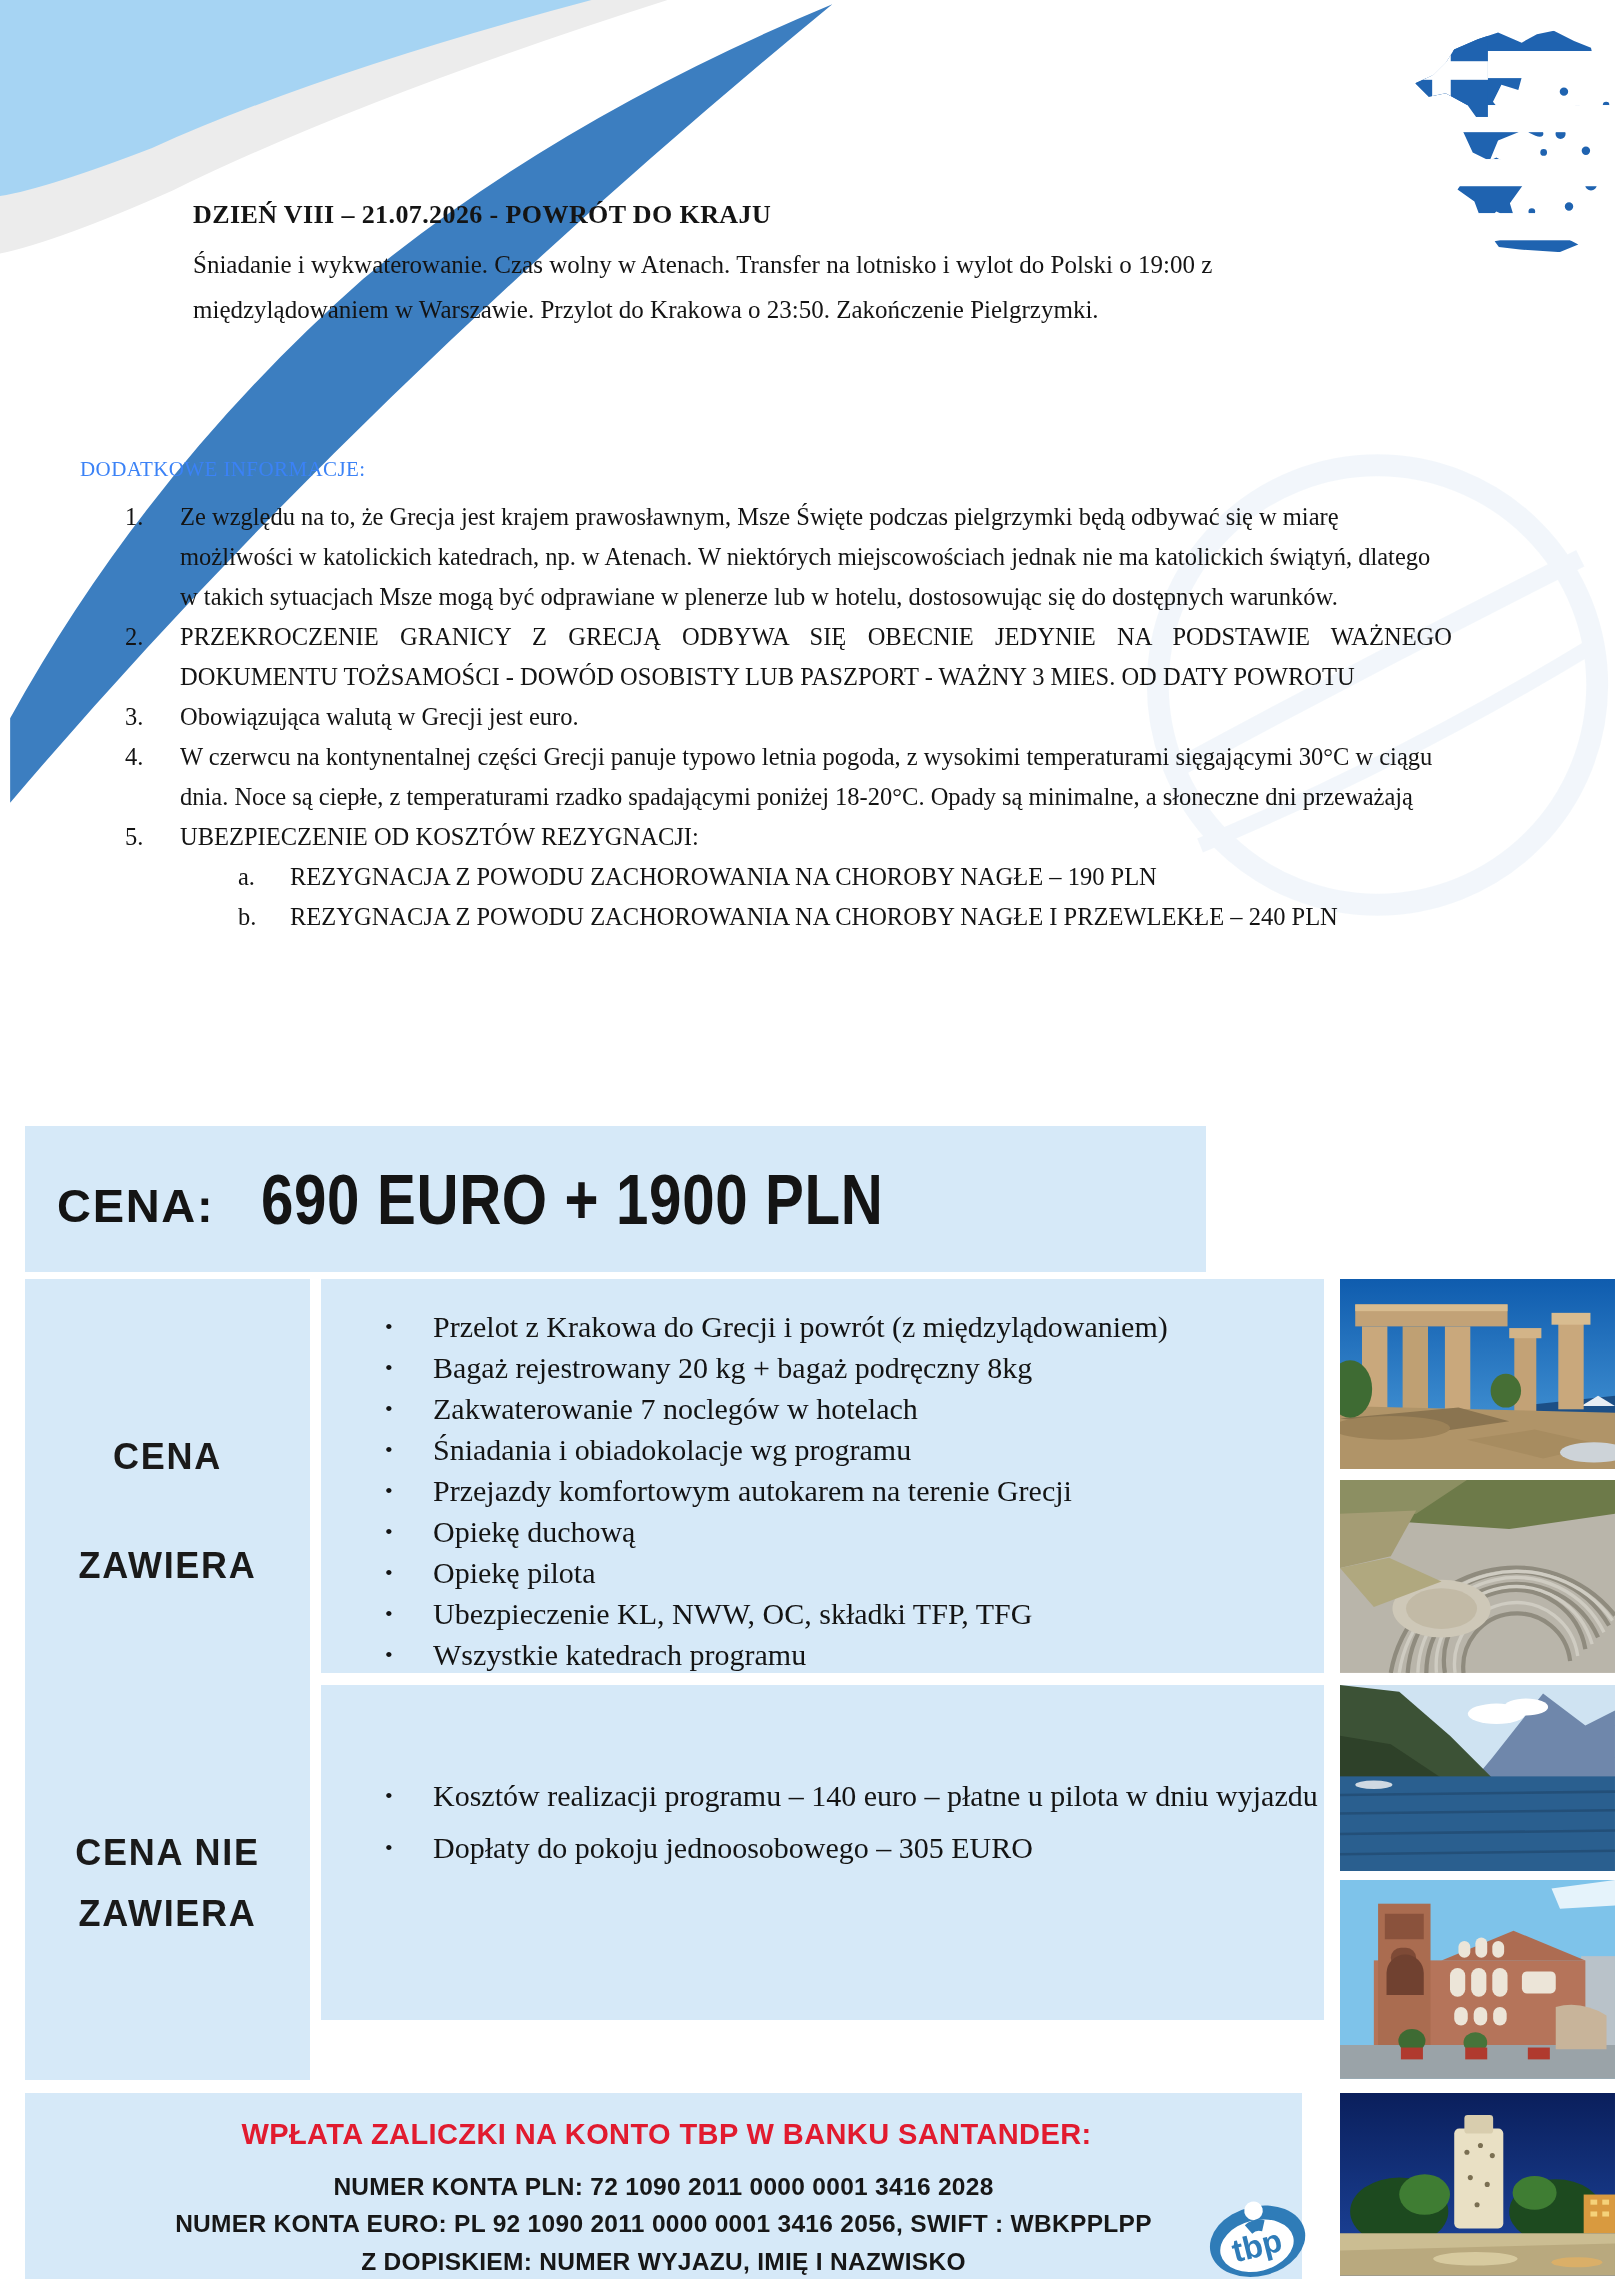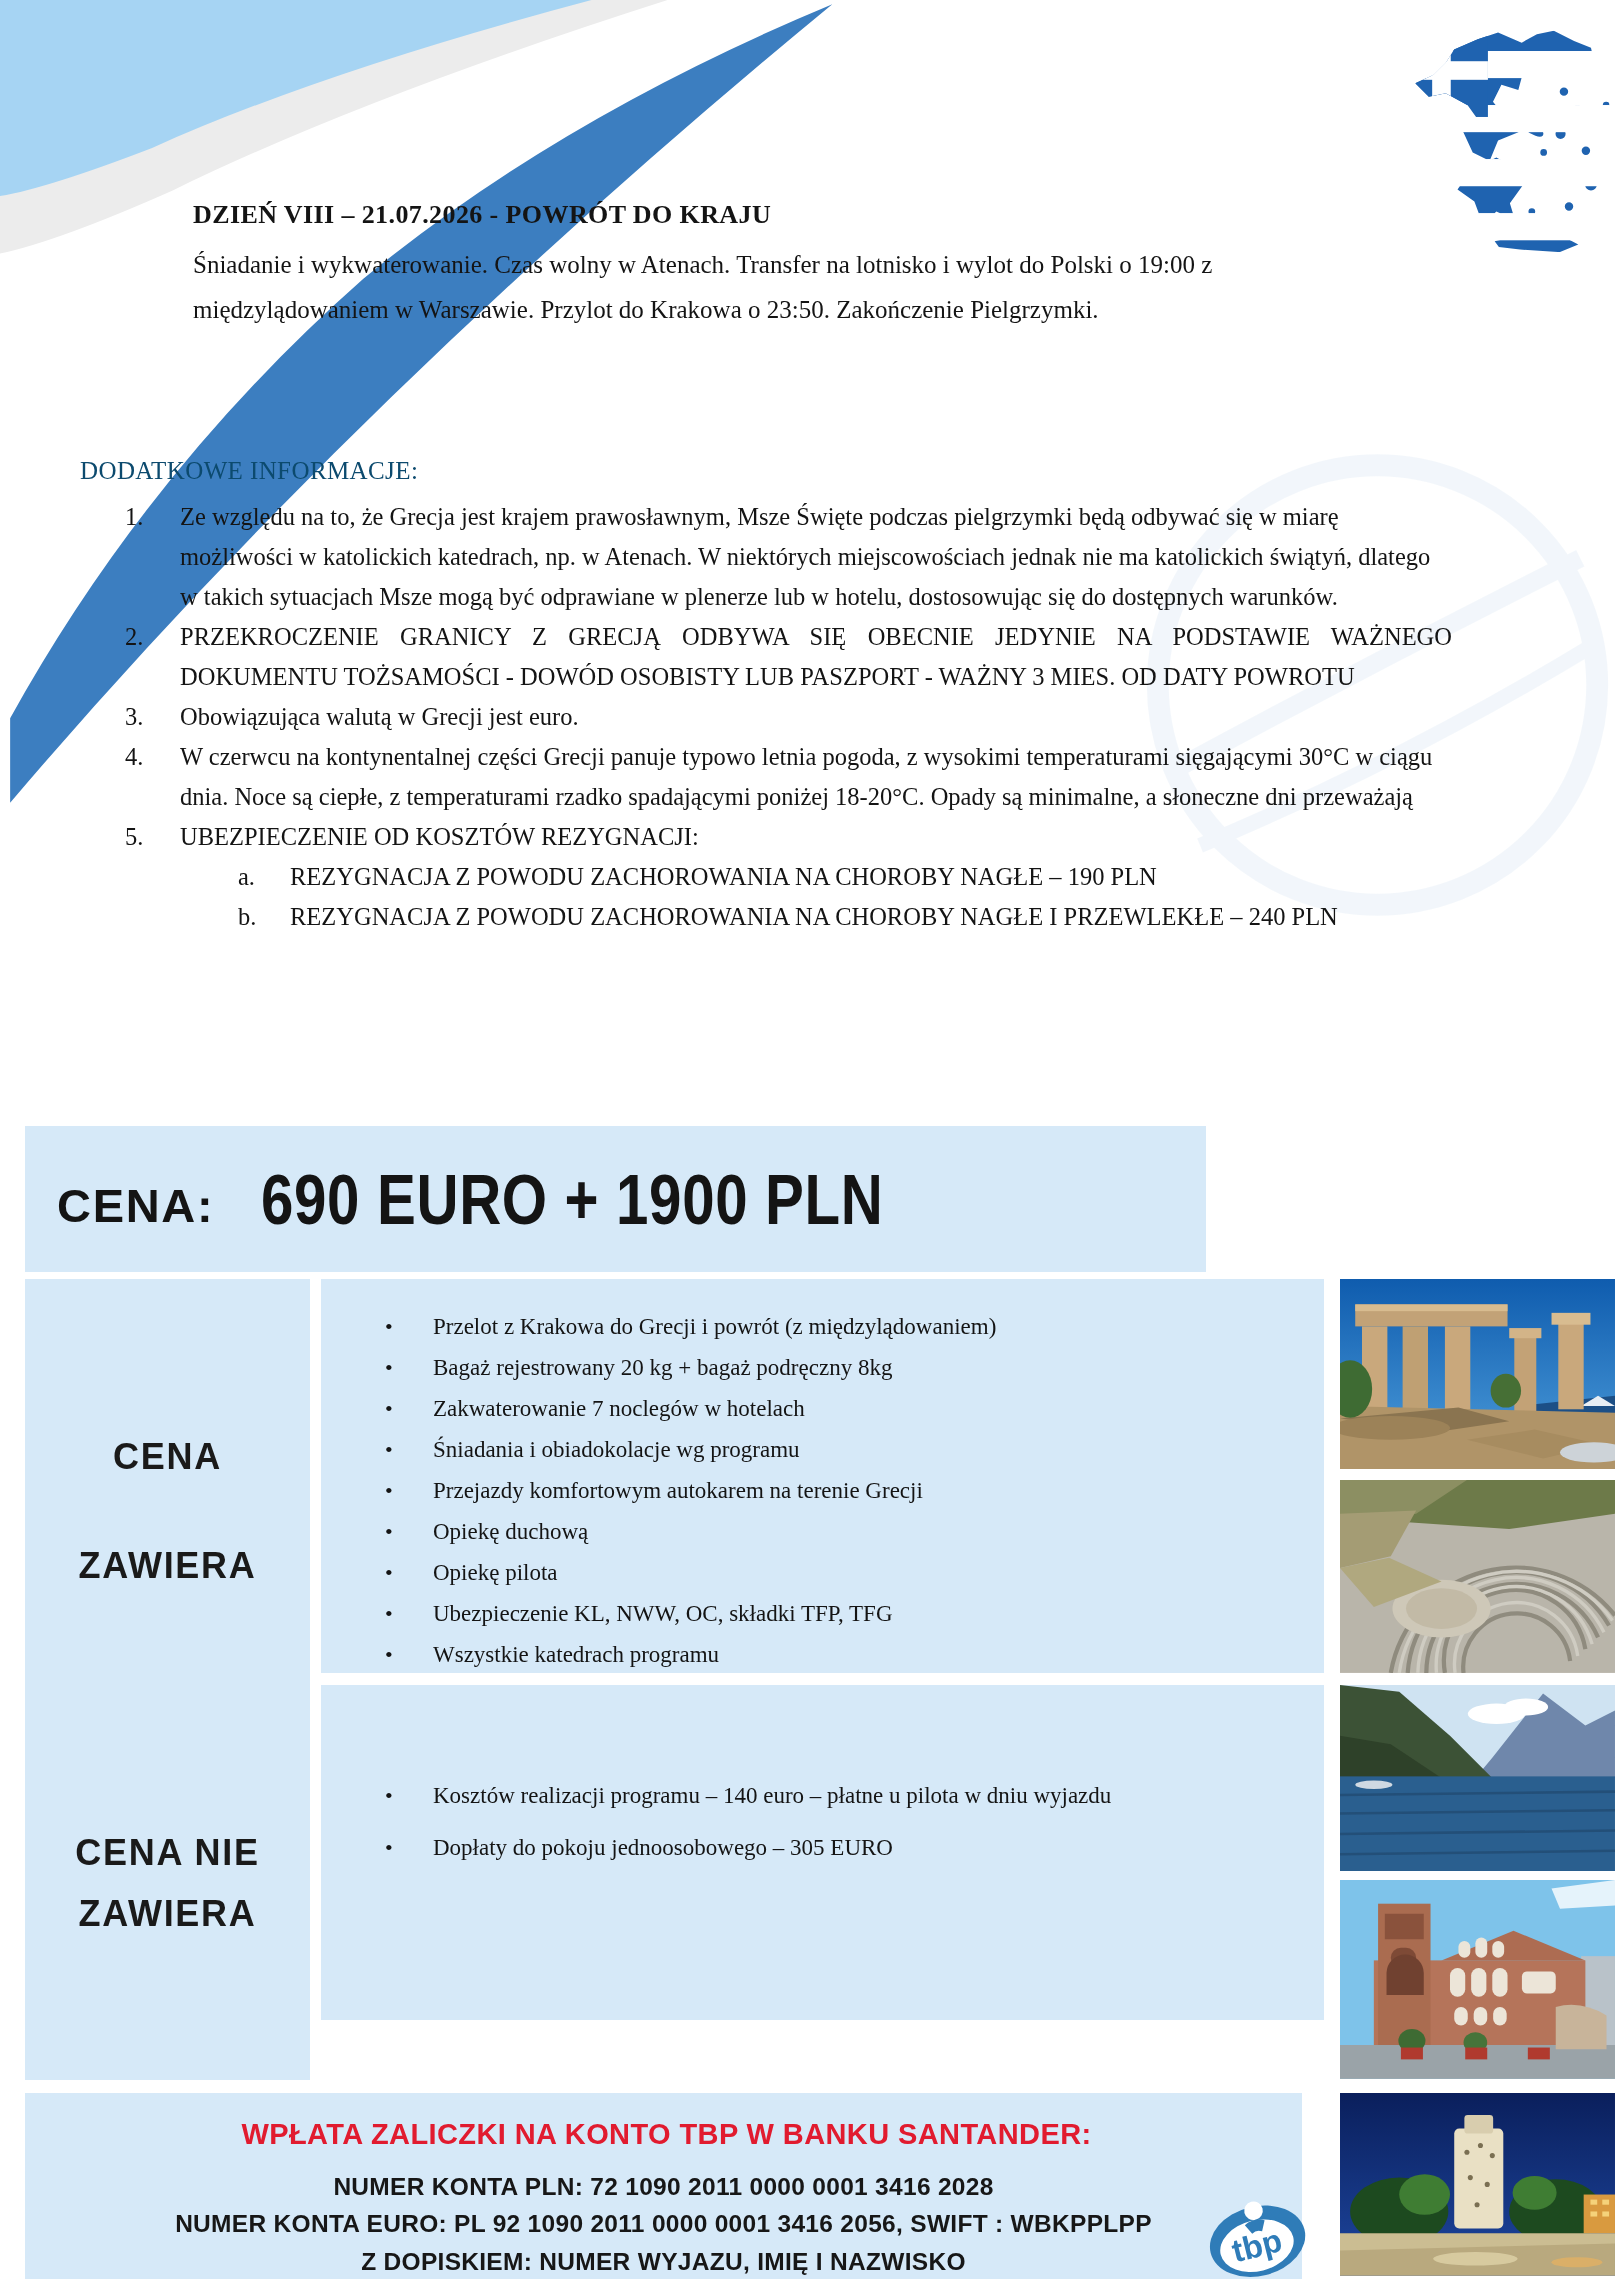--- a/index.html
+++ b/index.html
@@ -11,21 +11,21 @@
   .swoosh{position:absolute;left:0;top:0;width:845px;height:845px;}
   
   .greece{position:absolute;left:1395px;top:24px;width:223px;height:240px;}
   
   .watermark{position:absolute;left:1124px;top:406px;width:507px;height:558px;opacity:0.06;}
   
   .day-block{position:absolute;left:193px;top:200px;width:1057px;}
   .day-title{font-size:26px;font-weight:bold;letter-spacing:0.4px;margin:0 0 12px 0;}
   .day-text{font-size:25px;line-height:45px;width:1027px;margin:0;}
   
-  .info-heading{position:absolute;left:80px;top:457px;font-size:25px;color:#0c4a6e;letter-spacing:0.4px;}
+  .info-heading{position:absolute;left:80px;top:457px;font-size:21px;color:#3b82f6;letter-spacing:0.4px;}
   .info-list{position:absolute;left:0;top:497px;width:1488px;}
   .info-row{display:flex;margin-left:125px;font-size:24.5px;line-height:40px;}
   .info-row .num{width:55px;flex-shrink:0;}
   .info-row .itext{width:1272px;}
   .info-row.justify .itext{text-align:justify;}
   .info-row.sub{margin-left:238px;}
   .info-row.sub .num{width:52px;}
   .info-row.sub .itext{width:1099px;}
   
   .price-banner{
@@ -43,21 +43,21 @@
     position:absolute;left:25px;width:285px;background:#d6e9f8;
     display:flex;flex-direction:column;justify-content:center;align-items:center;
     font-family:"Liberation Sans", sans-serif;font-weight:bold;color:#1a1a1a;
   }
   .label-box .lbl{font-size:36px;letter-spacing:1.7px;line-height:61px;white-space:nowrap;}
   .bullets-box{
     position:absolute;left:321px;width:1003px;background:#d6e9f8;box-sizing:border-box;
   }
   .bullets-box ul{list-style:none;margin:0;padding:0;}
   .bullets-box li{
-    position:relative;font-size:23px;padding-left:112px;white-space:nowrap;
+    position:relative;font-size:30px;padding-left:112px;white-space:nowrap;
   }
   .bullets-box li::before{
     content:"\2022";position:absolute;left:64px;font-size:22px;
   }
   .row-includes .label-box{top:1279px;height:464px;gap:48px;}
   .row-includes .bullets-box{top:1279px;height:394px;padding-top:27px;}
   .row-includes li{line-height:41px;}
   .row-excludes .label-box{top:1685px;height:395px;}
   .row-excludes .bullets-box{top:1685px;height:335px;padding-top:85px;}
   .row-excludes li{line-height:52px;}

